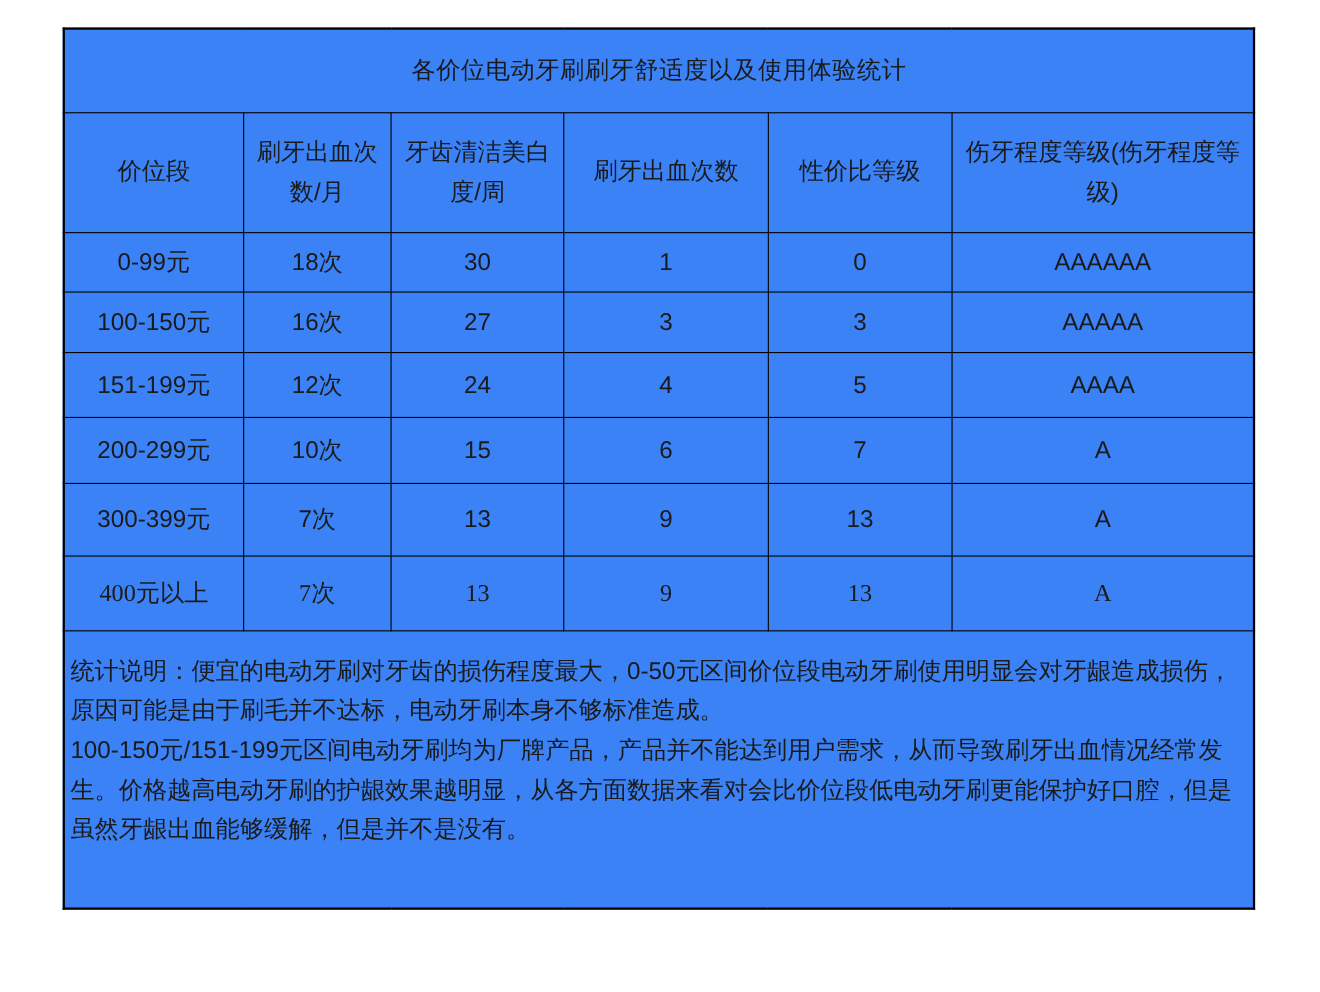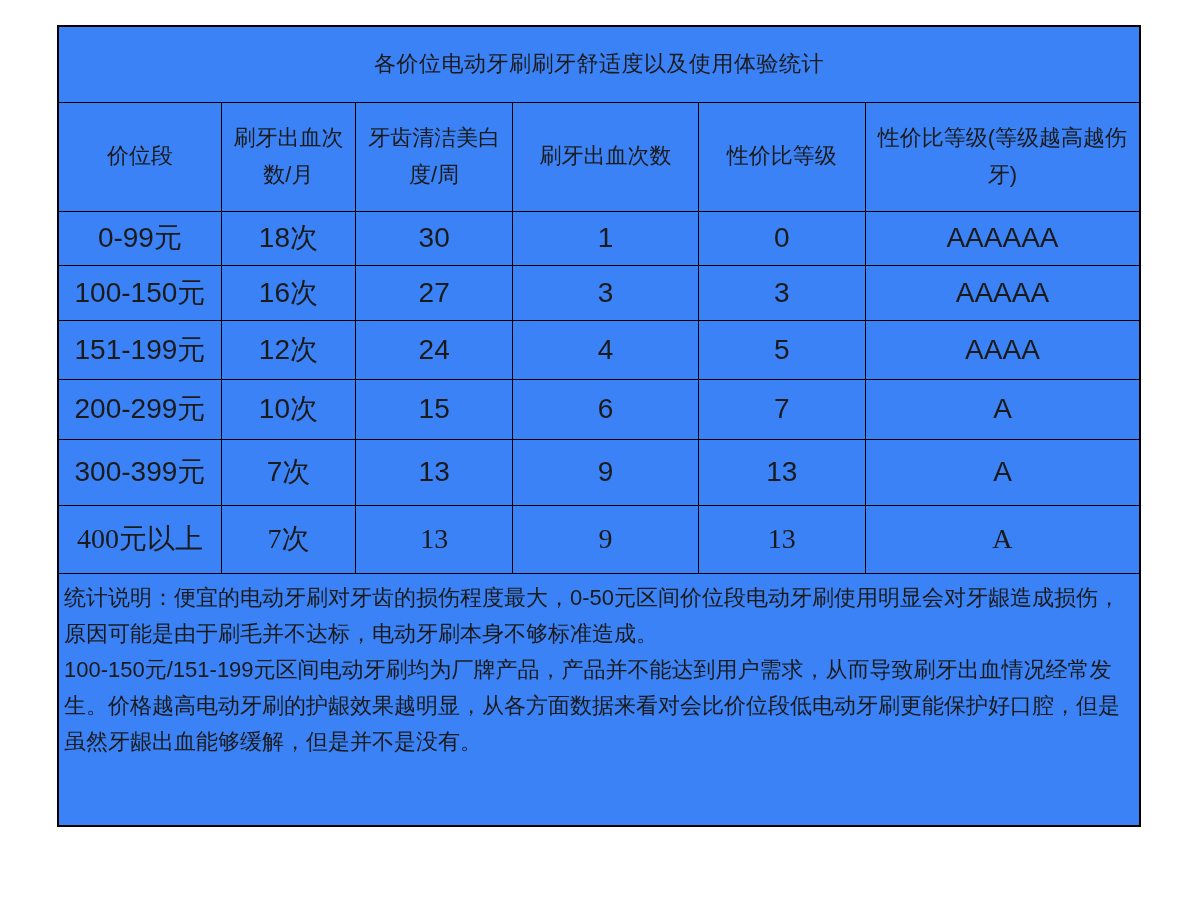--- a/index.html
+++ b/index.html
@@ -45,33 +45,33 @@
   }
   .header-row th {
     height: 109px;
     font-size: 22px;
     line-height: 1.65;
     padding: 4px 8px;
     border-bottom-width: 2px;
     word-break: break-word;
   }
   .data-row td {
-    font-size: 28px;
+    font-size: 22px;
   }
   .r1 td { height: 54px; }
   .r2 td { height: 55px; }
   .r3 td { height: 59px; }
   .r4 td { height: 60px; }
   .r5 td { height: 66px; }
   .r6 td { height: 68px; font-family: Liberation Serif, serif; }
   .notes-row td {
     height: 253px;
     text-align: left;
     vertical-align: top;
-    padding: 6px 5px;
+    padding: 18px 5px;
     font-size: 22px;
     line-height: 36px;
     word-break: break-word;
   }
 </style>
 </head>
 <body>
 
 <div class="page">
   <table class="stats">
@@ -86,21 +86,21 @@
     <tbody>
       <tr class="title-row">
         <td colspan="6">各价位电动牙刷刷牙舒适度以及使用体验统计</td>
       </tr>
       <tr class="header-row">
         <th>价位段</th>
         <th>刷牙出血次数/月</th>
         <th>牙齿清洁美白度/周</th>
         <th>刷牙出血次数</th>
         <th>性价比等级</th>
-        <th>性价比等级(等级越高越伤牙)</th>
+        <th>伤牙程度等级(伤牙程度等级)</th>
       </tr>
       <tr class="data-row r1">
         <td>0-99元</td>
         <td>18次</td>
         <td>30</td>
         <td>1</td>
         <td>0</td>
         <td>AAAAAA</td>
       </tr>
       <tr class="data-row r2">

